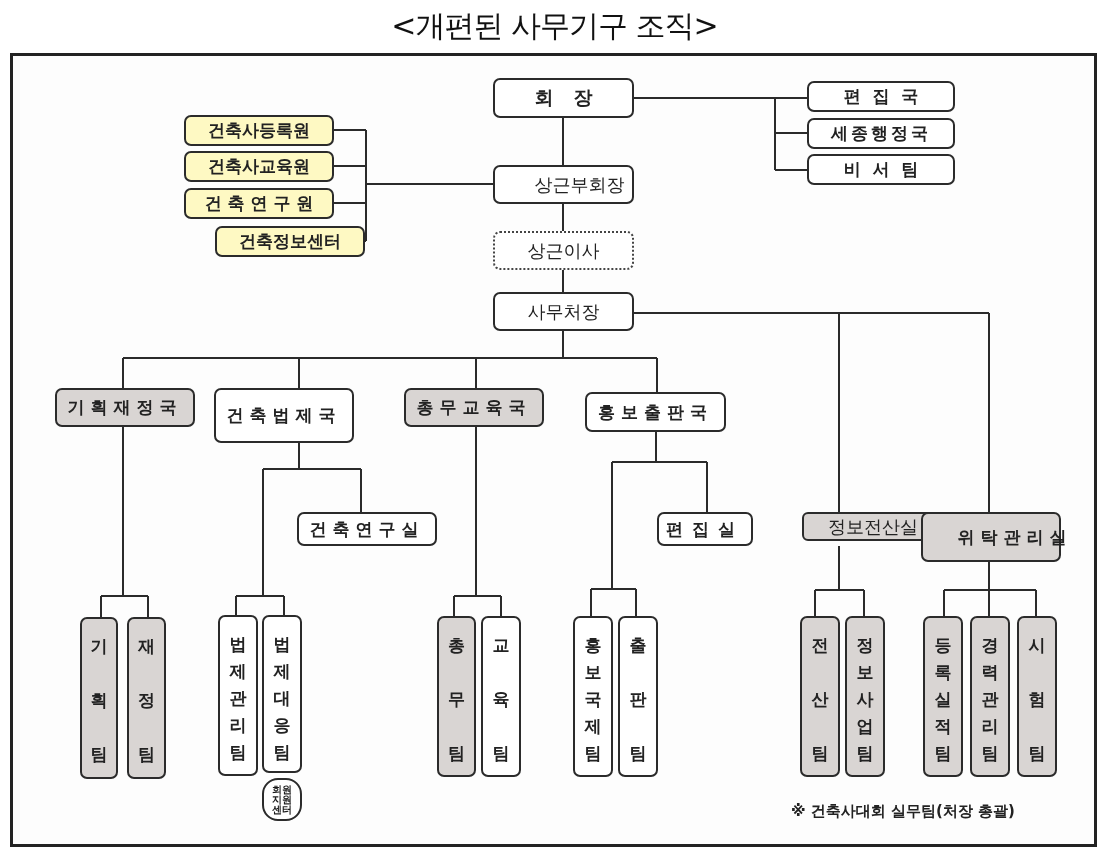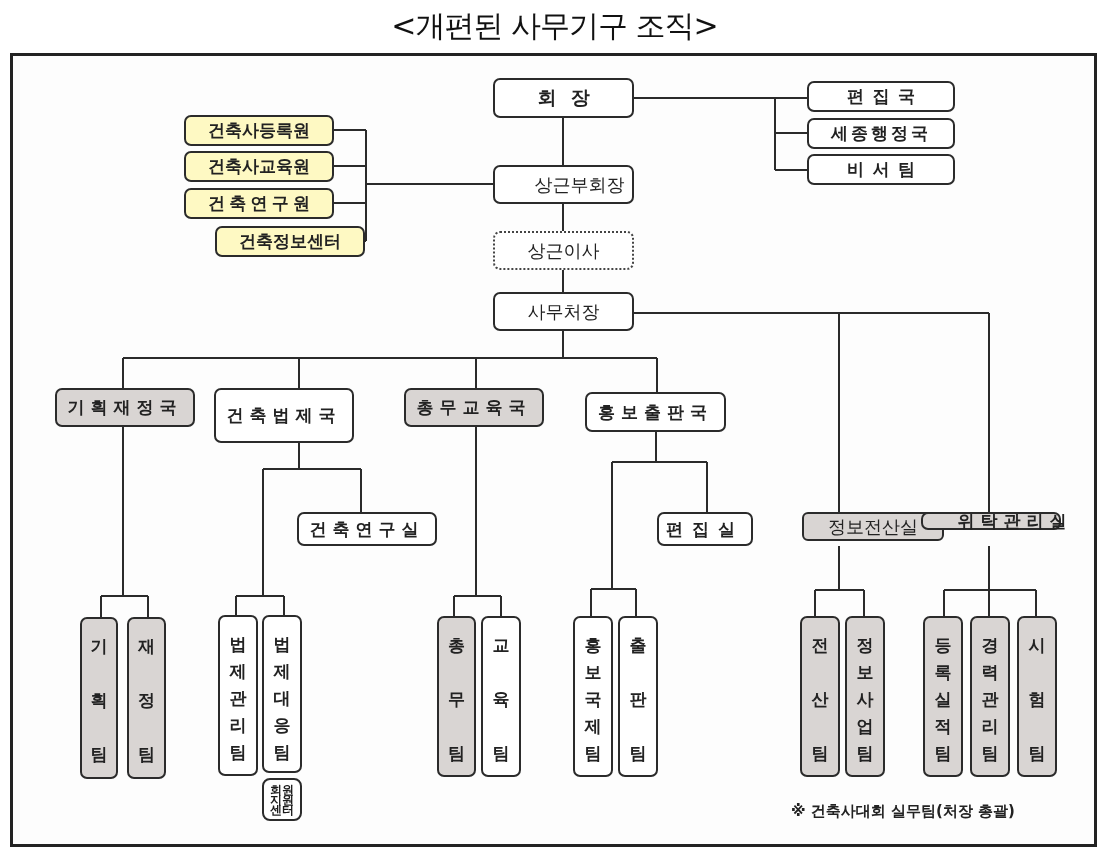--- a/index.html
+++ b/index.html
@@ -5,33 +5,33 @@
   html, body { margin:0; padding:0; background:#ffffff; }
   body { width:1109px; height:864px; position:relative; overflow:hidden;
          font-family:"DejaVu Sans", "Liberation Sans", sans-serif; color:#1a1a1a; }
   #title { position:absolute; left:0; top:6px; width:1109px; text-align:center;
            font-size:30px; letter-spacing:-1px; color:#111; }
   #frame { position:absolute; left:10px; top:53px; width:1087px; height:794px;
            border:3px solid #222; box-sizing:border-box; background:#fdfdfd; }
   #lines { position:absolute; left:0; top:0; width:1109px; height:864px; pointer-events:none; }
   .box { position:absolute; box-sizing:border-box; border:2px solid #2b2b2b; border-radius:7px;
          background:#ffffff; display:flex; align-items:center; justify-content:center;
-         font-weight:bold; font-size:17px; color:#222; white-space:nowrap;font-family:Liberation Serif, serif; }
+         font-weight:bold; font-size:17px; color:#222; white-space:nowrap; }
   .box.gray { background:#d9d5d3; }
   .box.light { background:#fef9c3; }
   .box.dotted { border:2px dotted #444; }
   .box.spaced { letter-spacing:6px; }
   .box.wide { letter-spacing:14px; }
   .vbox { position:absolute; box-sizing:border-box; border:2px solid #2b2b2b; border-radius:7px;
           background:#ffffff; font-weight:bold; font-size:17px; color:#222;
           display:flex; flex-direction:column; align-items:center; justify-content:flex-start;
           padding-top:14px; line-height:27px; text-align:center; }
   .vbox.gray { background:#d9d5d3; }
-  .small { position:absolute; box-sizing:border-box; border:2px solid #2b2b2b; border-radius:8px;
-           background:#fff; font-size:12px; line-height:10px; text-align:center; font-weight:bold;
+  .small { position:absolute; box-sizing:border-box; border:2px solid #2b2b2b; border-radius:16px;
+           background:#fff; font-size:10px; line-height:10px; text-align:center; font-weight:bold;
            display:flex; align-items:center; justify-content:center; }
   #note { position:absolute; left:767px; top:802px; font-size:15px; font-weight:bold; color:#222;margin-left:24px; }
 </style>
 </head>
 <body>
 
 <div id="title">&lt;개편된 사무기구 조직&gt;</div>
 <div id="frame"></div>
 <svg id="lines">
     <line x1="563" y1="118" x2="563" y2="165" stroke="#2b2b2b" stroke-width="2"></line>
@@ -102,21 +102,21 @@
 <div class="box light" style="left:184px;top:115px;width:150px;height:31px;">건축사등록원</div>
 <div class="box light" style="left:184px;top:151px;width:150px;height:31px;">건축사교육원</div>
 <div class="box light" style="left:184px;top:188px;width:150px;height:31px;">건 축 연 구 원</div>
 <div class="box light" style="left:184px;top:226px;width:150px;height:31px;margin-left:31px;">건축정보센터</div>
 
 <div class="box gray spaced" style="left:55px;top:388px;width:140px;height:39px;">기획재정국</div>
 <div class="box spaced" style="left:214px;top:388px;width:140px;height:55px;">건축법제국</div>
 <div class="box gray spaced" style="left:404px;top:388px;width:140px;height:39px;">총무교육국</div>
 <div class="box spaced" style="left:585px;top:392px;width:141px;height:40px;">홍보출판국</div>
 <div class="box gray" style="left:802px;top:512px;width:142px;height:29px;font-weight:normal;font-size:18px;border-radius:6px;">정보전산실</div>
-<div class="box gray spaced" style="left:921px;top:512px;width:140px;height:18px;padding-left:48px;">위탁관리실</div>
+<div class="box gray spaced" style="left:921px;top:512px;width:140px;height:50px;padding-left:48px;">위탁관리실</div>
 
 <div class="box spaced" style="left:297px;top:512px;width:140px;height:34px;">건축연구실</div>
 <div class="box wide" style="left:657px;top:512px;width:96px;height:34px;letter-spacing:9px;">편집실</div>
 
 <div class="vbox gray" style="left:80px;top:617px;width:38px;height:162px;white-space:pre;">기
 
 획
 
 팀</div>
 <div class="vbox gray" style="left:127px;top:617px;width:39px;height:162px;white-space:pre;">재

